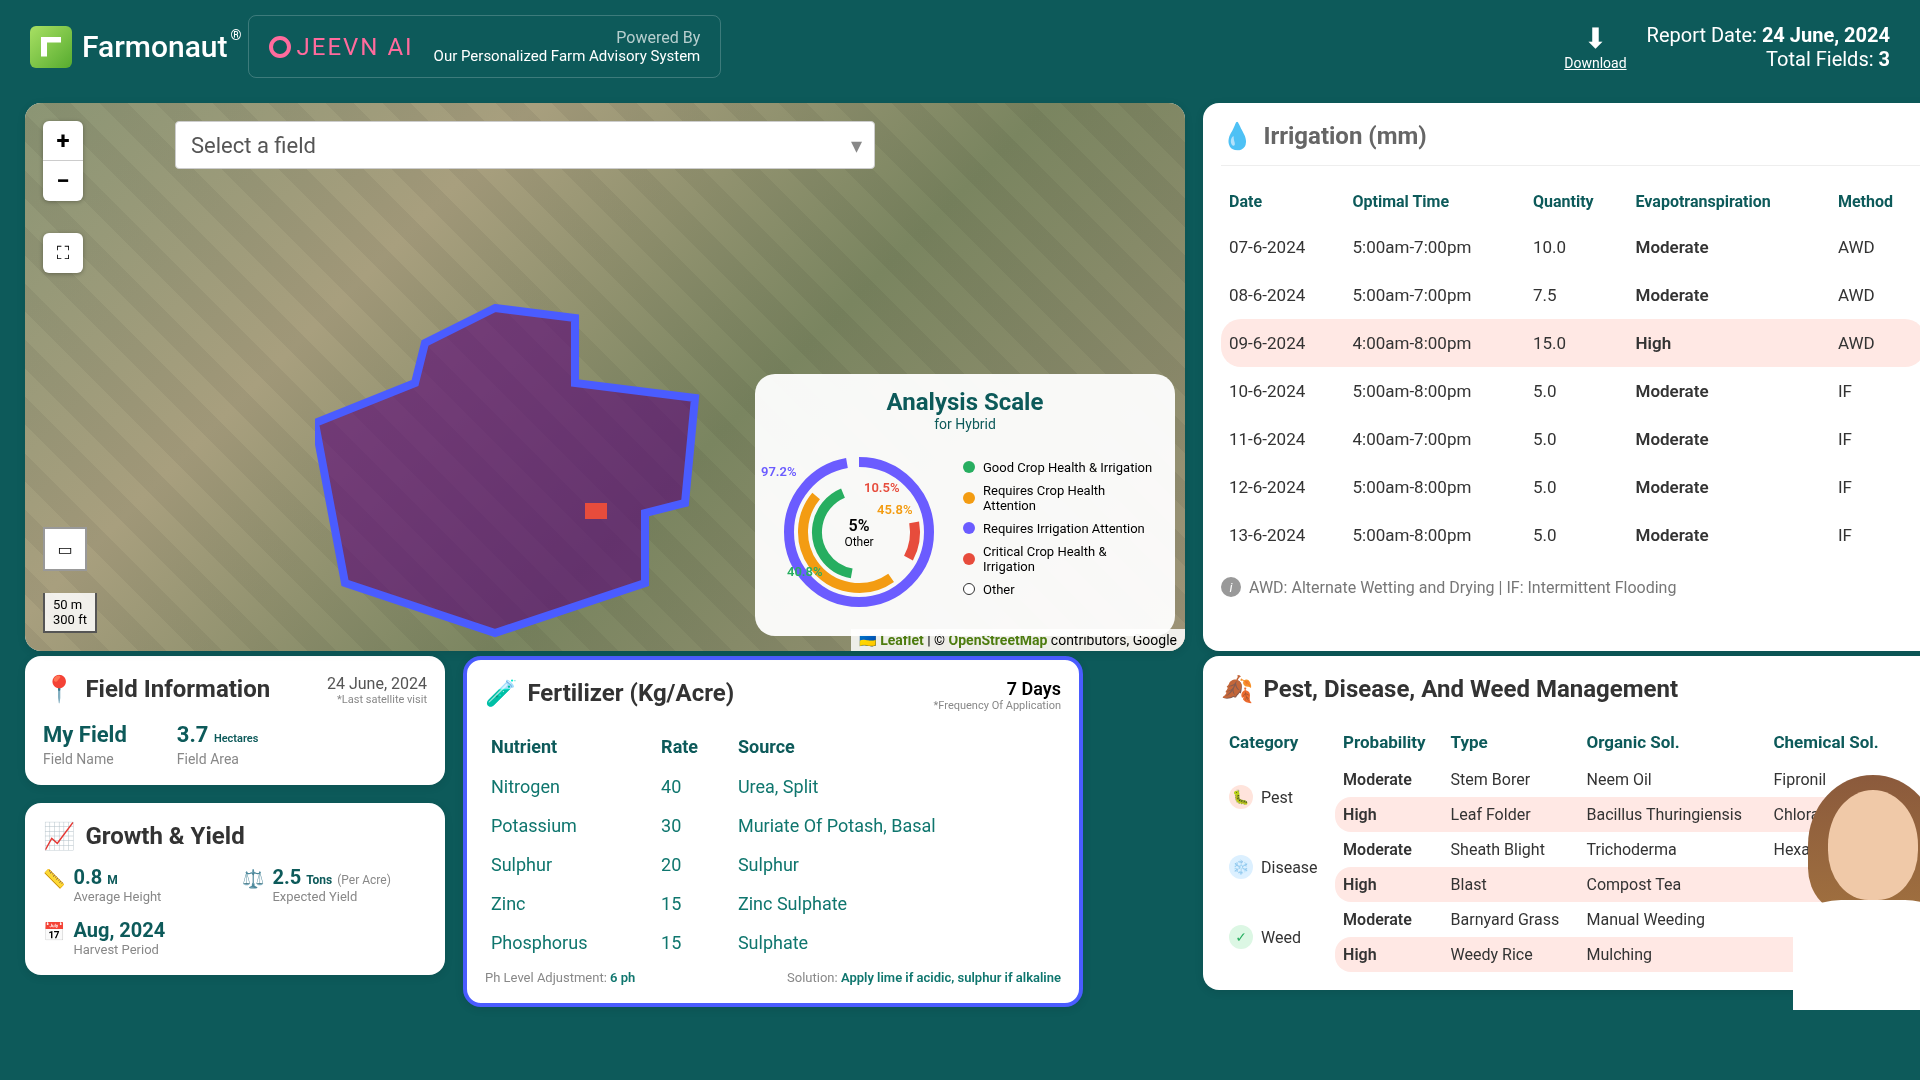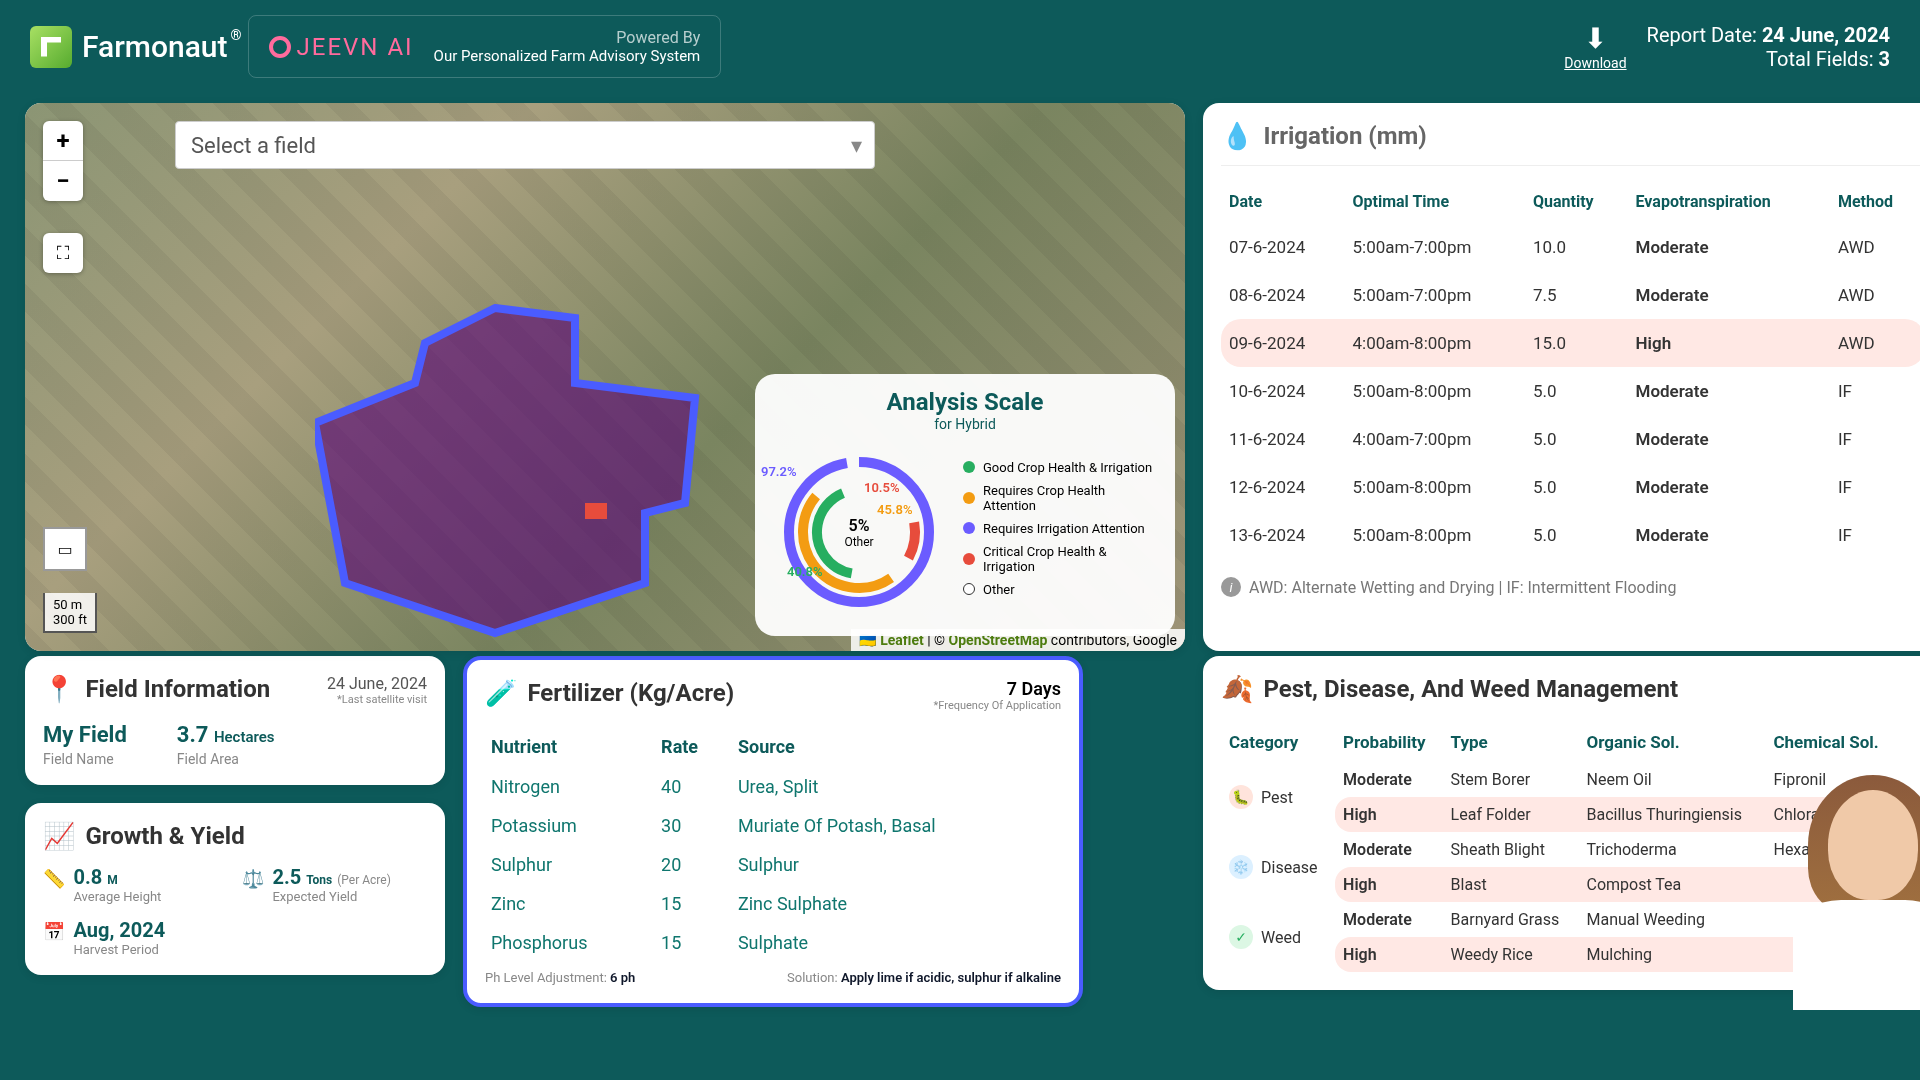--- a/index.html
+++ b/index.html
@@ -53,37 +53,37 @@
 
 .left-bottom { display: grid; grid-template-columns: 420px 620px; gap: 18px; margin-top: 5px; }
 .left-stack { display: flex; flex-direction: column; gap: 18px; }
 
 .card-title { font-size: 24px; font-weight: 700; color: #333; display: flex; align-items: center; gap: 10px; }
 .card-date { font-size: 16px; color: #555; float: right; }
 .card-date-sub { font-size: 11px; color: #888; text-align: right; }
 
 .field-info-row { display: flex; gap: 50px; margin-top: 16px; }
 .fi-val { font-size: 22px; font-weight: 700; color: #0d5a5a; }
-.fi-val small { font-size: 15px; font-weight: 600; margin-top: 10px; }
+.fi-val small { font-size: 11px; font-weight: 600; margin-top: 10px; }
 .fi-label { font-size: 14px; color: #888; margin-top: 4px; }
 
 .growth-grid { display: grid; grid-template-columns: 1fr 1fr; gap: 14px; margin-top: 14px; }
 .growth-item { display: flex; align-items: flex-start; gap: 8px; }
 .growth-icon { font-size: 18px; color: #555; margin-top: 3px; }
 .growth-val { font-size: 20px; font-weight: 700; color: #0d5a5a; }
 .growth-val small { font-size: 12px; color: #888; font-weight: 400; }
 .growth-label { font-size: 13px; color: #888; }
 
 .fert-card { border: 4px solid #4a5cff; border-radius: 18px; }
 .fert-header { display: flex; justify-content: space-between; align-items: flex-start; margin-bottom: 14px; }
 .fert-table { width: 100%; border-collapse: collapse; }
 .fert-table th { text-align: left; font-size: 18px; color: #0d5a5a; font-weight: 700; padding: 10px 6px; }
 .fert-table td { padding: 9px 6px; font-size: 18px; color: #0f766e; }
 .fert-footer { display: flex; justify-content: space-between; font-size: 13px; color: #888; margin-top: 8px; }
-.fert-footer .val { color: #0f172a; font-weight: 600; }
+.fert-footer .val { color: #0f766e; font-weight: 600; }
 
 .irr-card { height: 548px; }
 .irr-title { font-size: 24px; font-weight: 700; color: #666; display: flex; align-items: center; gap: 10px; margin-bottom: 14px; padding-bottom: 14px; border-bottom: 1px solid #eee; }
 .irr-table { width: 100%; border-collapse: collapse; }
 .irr-table th { text-align: left; font-size: 16px; font-weight: 700; color: #0d5a5a; padding: 12px 8px; }
 .irr-table td { padding: 14px 8px; font-size: 17px; color: #333; }
 .irr-table tr.high { background: #ffe8e4; border-radius: 20px; }
 .irr-table tr.high td:first-child { border-radius: 20px 0 0 20px; }
 .irr-table tr.high td:last-child { border-radius: 0 20px 20px 0; }
 .prob-moderate { color: #f0a500; font-weight: 600; }

